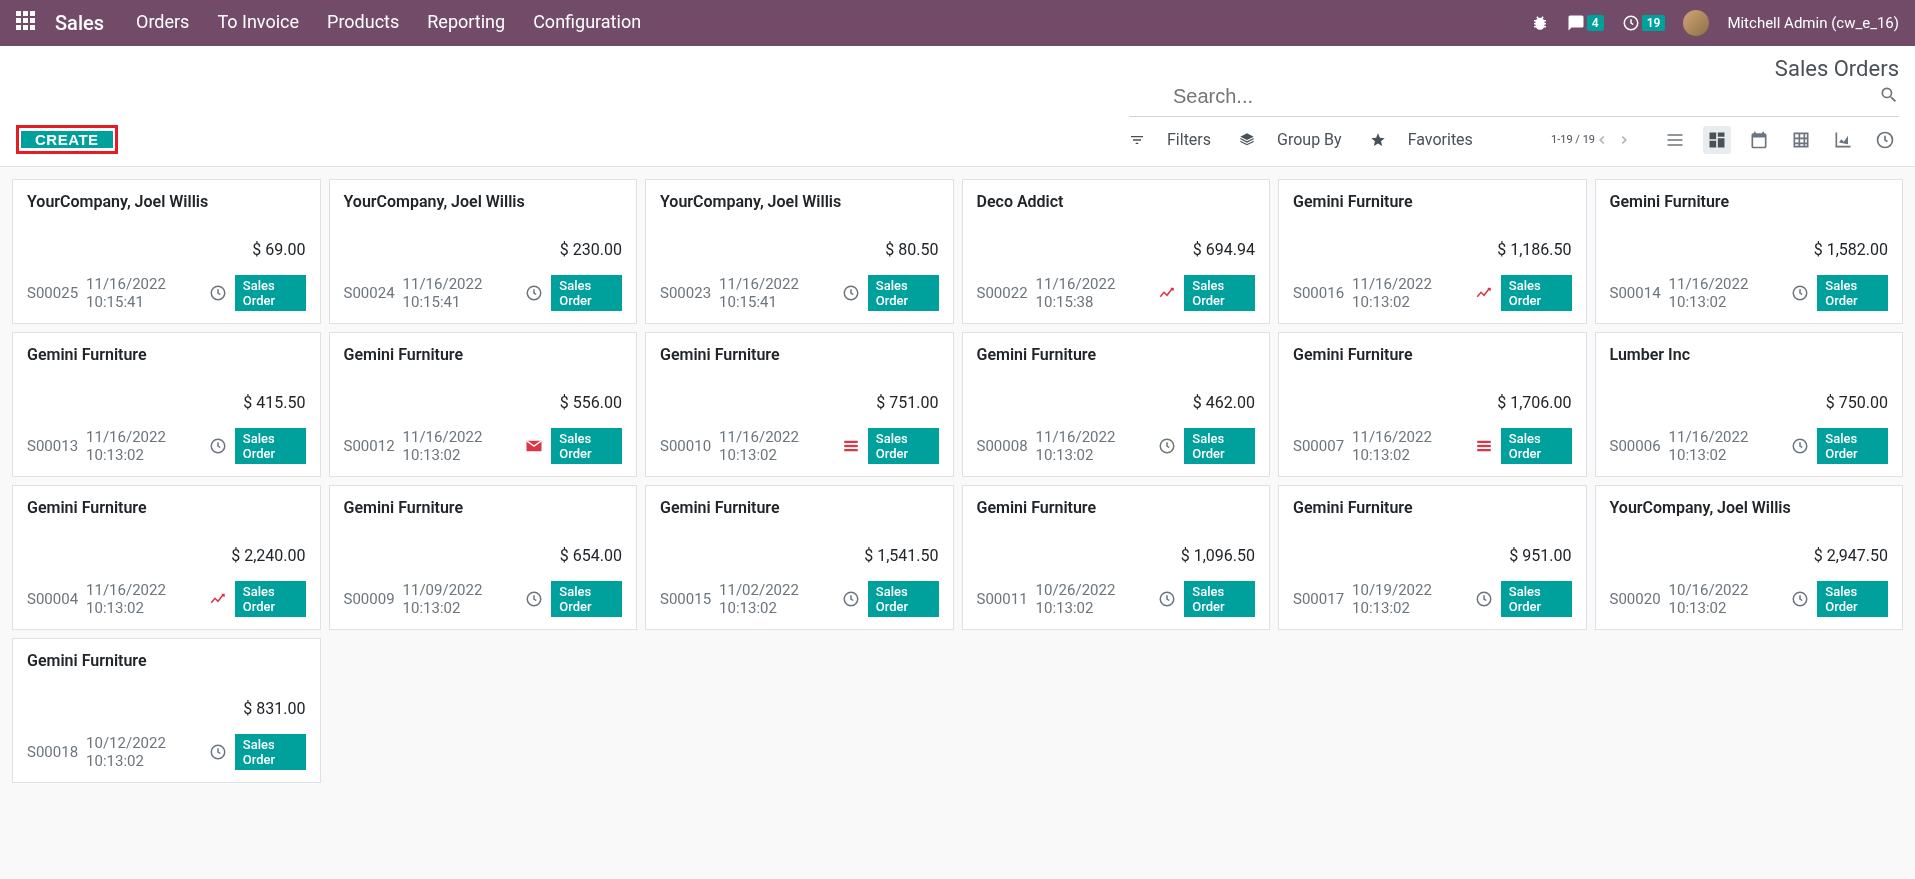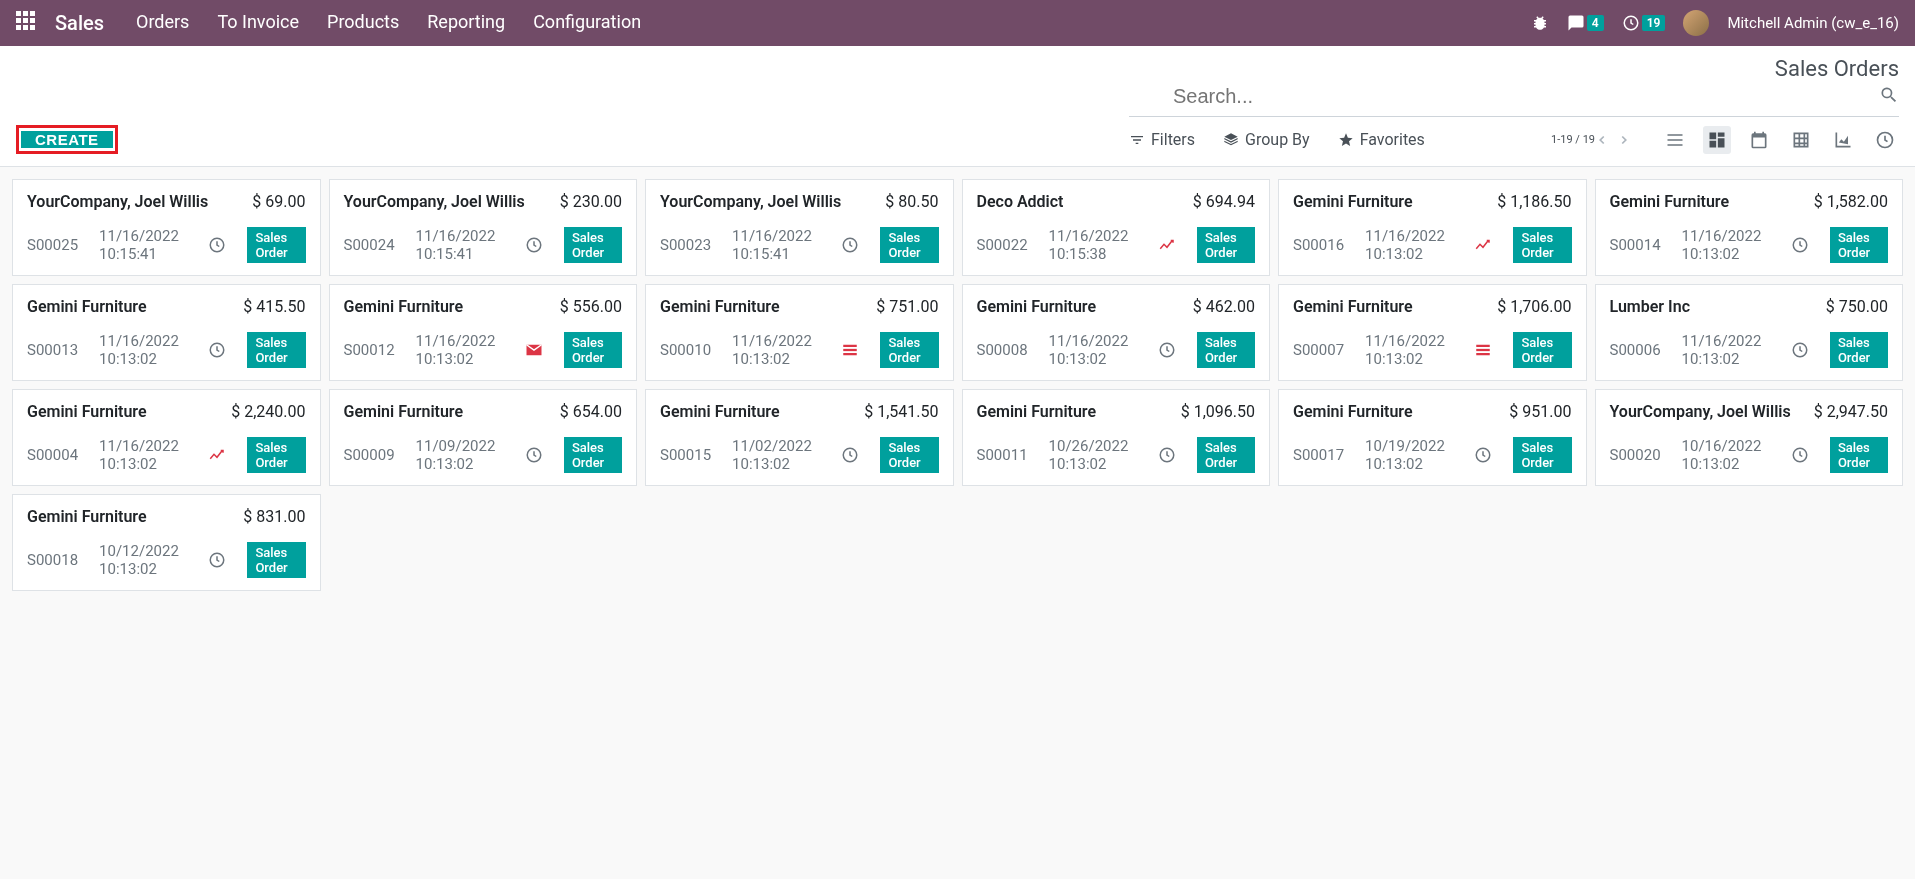--- a/index.html
+++ b/index.html
@@ -26,37 +26,37 @@
   .search-area { margin-left:auto; width: 770px; }
   .search-row { display:flex; align-items:center; border-bottom:1px solid #ced4da; padding-bottom:4px; }
   .search-input { flex:1; border:none; outline:none; font-size:20px; padding:4px 0; background:transparent;margin-left:44px; }
   .search-icon svg { width:20px; height:20px; fill:#6c757d; }
   
   .ctrl-row2 { display:flex; align-items:center; padding: 8px 0 12px 0; }
   .create-btn-wrap { border:3px solid #e51c23; padding:2px; display:inline-block; }
   .create-btn { background:#00a09d; color:#fff; border:none; padding:0 14px; font-size:15px; font-weight:600; letter-spacing:0.5px; cursor:pointer; }
   .search-options { margin-left:auto; width:770px; display:flex; align-items:center; gap:0; }
   .opt-grp { display:flex; gap:28px; }
-  .opt { display:flex; align-items:center; gap:6px; font-size:16px; color:#495057; cursor:pointer; }
+  .opt { display:flex; align-items:center; gap:22px; font-size:16px; color:#495057; cursor:pointer; }
   .opt svg { width:16px; height:16px; fill:#495057; }
   .pager { margin-left:auto; display:flex; align-items:center; font-size:11px; color:#495057; }
   .pager-nav { display:flex; gap:8px; }
   .pager-nav svg { width:14px; height:14px; fill:#adb5bd; cursor:pointer; }
   .view-switch { display:flex; gap:14px; margin-left:30px; }
   .view-btn { cursor:pointer; padding:4px; display:flex; align-items:center; }
   .view-btn svg { width:20px; height:20px; fill:#6c757d; }
   .view-btn.active { background:#e9ecef; border-radius:3px; }
   .view-btn.active svg { fill:#495057; }
 
   .kanban { padding:12px; display:grid; grid-template-columns: repeat(6, 1fr); gap:8px; }
   .card { background:#fff; border:1px solid #dee2e6; padding:12px 14px; cursor:pointer; }
   .card-row1 { display:flex; justify-content:space-between; align-items:flex-start; margin-bottom:16px; }
   .card-customer { font-size:16px; font-weight:600; color:#212529; }
-  .card-amount { font-size:16px; color:#212529; }
-  .card-row2 { display:flex; align-items:center; gap:21px; }
+  .card-amount { font-size:16px; color:#212529;margin-top:48px; }
+  .card-row2 { display:flex; align-items:center; gap:8px; }
   .card-ref { font-size:15px; color:#6c757d; }
   .card-date { font-size:15px; color:#6c757d; }
   .activity-icon { display:inline-flex; align-items:center; }
   .activity-icon svg { width:18px; height:18px; }
   .activity-clock svg { fill:none; stroke:#6c757d; stroke-width:2; }
   .activity-chart svg { fill:none; stroke:#dc3545; stroke-width:2; }
   .activity-mail svg { fill:#dc3545; }
   .activity-bars svg { fill:#dc3545; }
   .status-badge { margin-left:auto; background:#00a09d; color:#fff; font-size:13px; padding:3px 8px; font-weight:500; }
 </style>

